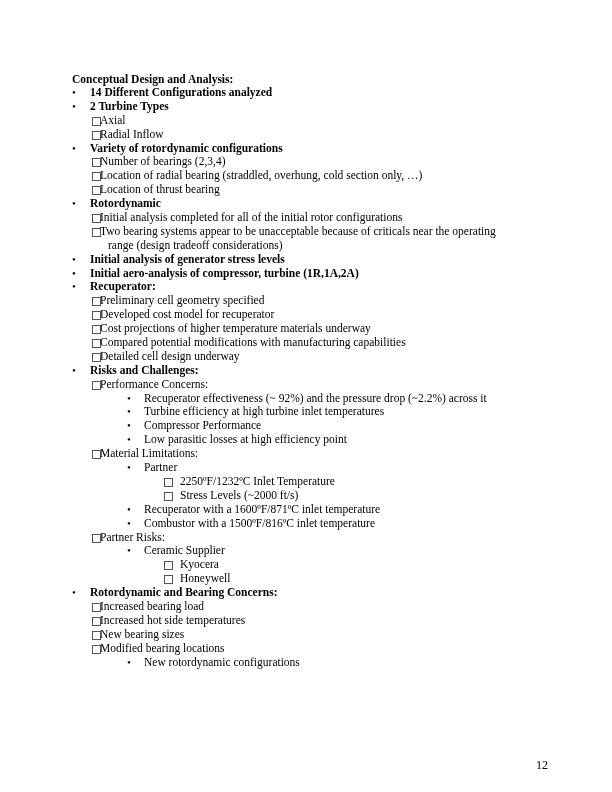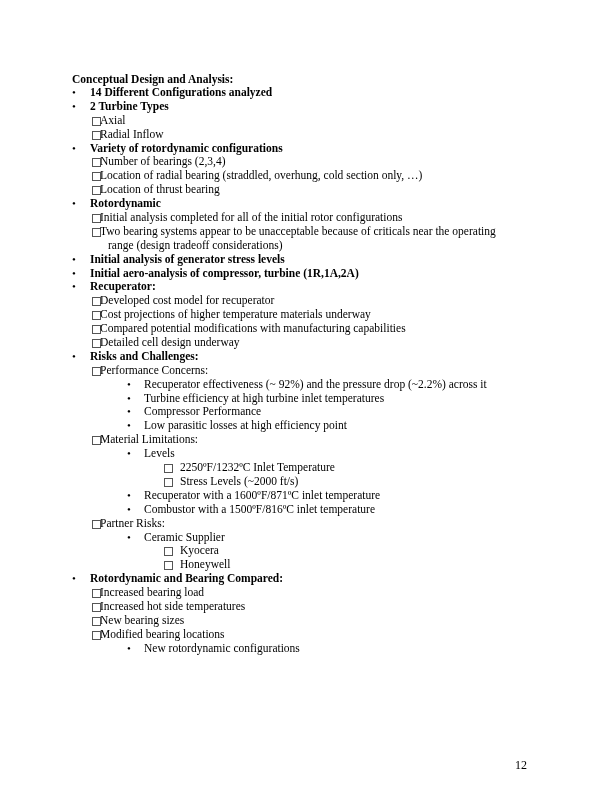--- a/index.html
+++ b/index.html
@@ -10,21 +10,21 @@
   .list { position:absolute; left:0; top:86px; width:612px; }
   .row { position:relative; height:13.9px; font-size:11.5px; line-height:13.9px; white-space:nowrap; }
   .marker { position:absolute; top:0; font-size:11px; }
   .text { position:absolute; top:0; }
   .l1 .marker { left:72px; } .l1 .text { left:90px;font-weight:bold; }
   .l2 .marker { left:92px; font-size:10px; } .l2 .text { left:100px; }
   .l3 .marker { left:127px; } .l3 .text { left:144px; }
   .l4 .marker { left:164px; font-size:10px; } .l4 .text { left:180px; }
   .cont .text { left:108px; }
   .box { display:inline-block; width:7px; height:7px; border:1px solid #555; margin-top:3px; }
-  .page-number { position:absolute; left:515px; top:758px; font-size:12px; }
+  .page-number { position:absolute; left:536px; top:758px; font-size:12px; }
 </style>
 </head>
 <body>
 
 <div class="page">
   <div class="heading">Conceptual Design and Analysis:</div>
   <div class="list" id="list">
       <div class="row l1">
         <span class="marker">•</span>
         <span class="text">14 Different Configurations analyzed</span>
@@ -79,20 +79,24 @@
       <div class="row l1">
         <span class="marker">•</span>
         <span class="text">Initial aero-analysis of compressor, turbine (1R,1A,2A)</span>
       </div>
       <div class="row l1">
         <span class="marker">•</span>
         <span class="text">Recuperator:</span>
       </div>
       <div class="row l2">
         <span class="marker"><span class="box"></span></span>
+        <span class="text">Preliminary cell geometry specified</span>
+      </div>
+      <div class="row l2">
+        <span class="marker"><span class="box"></span></span>
         <span class="text">Developed cost model for recuperator</span>
       </div>
       <div class="row l2">
         <span class="marker"><span class="box"></span></span>
         <span class="text">Cost projections of higher temperature materials underway</span>
       </div>
       <div class="row l2">
         <span class="marker"><span class="box"></span></span>
         <span class="text">Compared potential modifications with manufacturing capabilities</span>
       </div>
@@ -123,21 +127,21 @@
       <div class="row l3">
         <span class="marker">•</span>
         <span class="text">Low parasitic losses at high efficiency point</span>
       </div>
       <div class="row l2">
         <span class="marker"><span class="box"></span></span>
         <span class="text">Material Limitations:</span>
       </div>
       <div class="row l3">
         <span class="marker">•</span>
-        <span class="text">Levels</span>
+        <span class="text">Partner</span>
       </div>
       <div class="row l4">
         <span class="marker"><span class="box"></span></span>
         <span class="text">2250ºF/1232ºC Inlet Temperature</span>
       </div>
       <div class="row l4">
         <span class="marker"><span class="box"></span></span>
         <span class="text">Stress Levels (~2000 ft/s)</span>
       </div>
       <div class="row l3">
@@ -159,21 +163,21 @@
       <div class="row l4">
         <span class="marker"><span class="box"></span></span>
         <span class="text">Kyocera</span>
       </div>
       <div class="row l4">
         <span class="marker"><span class="box"></span></span>
         <span class="text">Honeywell</span>
       </div>
       <div class="row l1">
         <span class="marker">•</span>
-        <span class="text">Rotordynamic and Bearing Compared:</span>
+        <span class="text">Rotordynamic and Bearing Concerns:</span>
       </div>
       <div class="row l2">
         <span class="marker"><span class="box"></span></span>
         <span class="text">Increased bearing load</span>
       </div>
       <div class="row l2">
         <span class="marker"><span class="box"></span></span>
         <span class="text">Increased hot side temperatures</span>
       </div>
       <div class="row l2">

